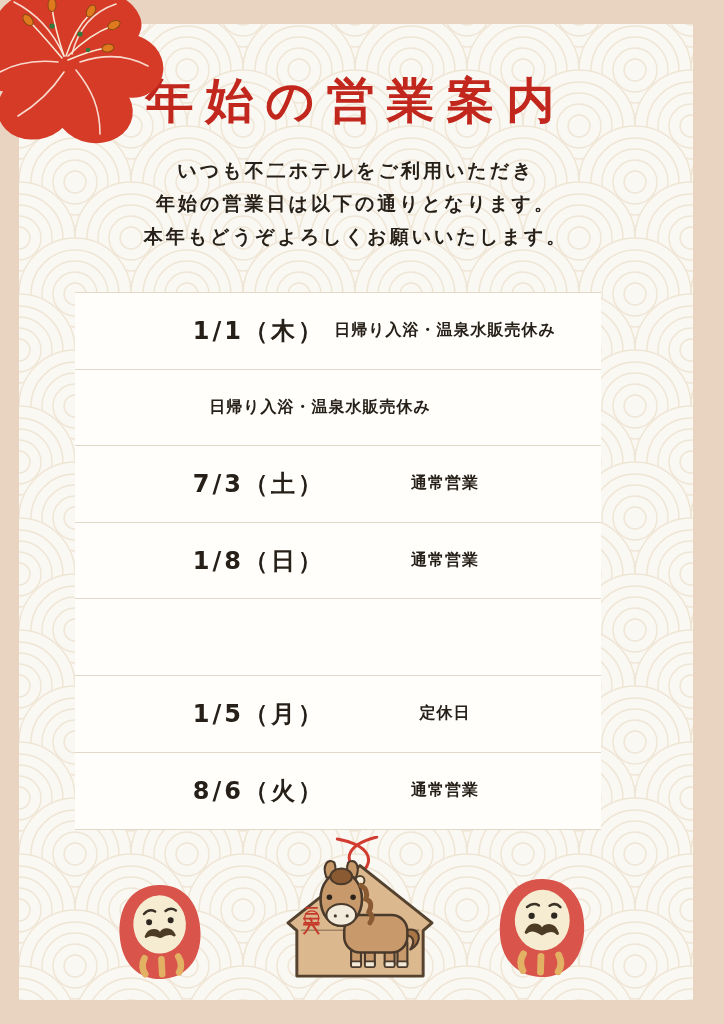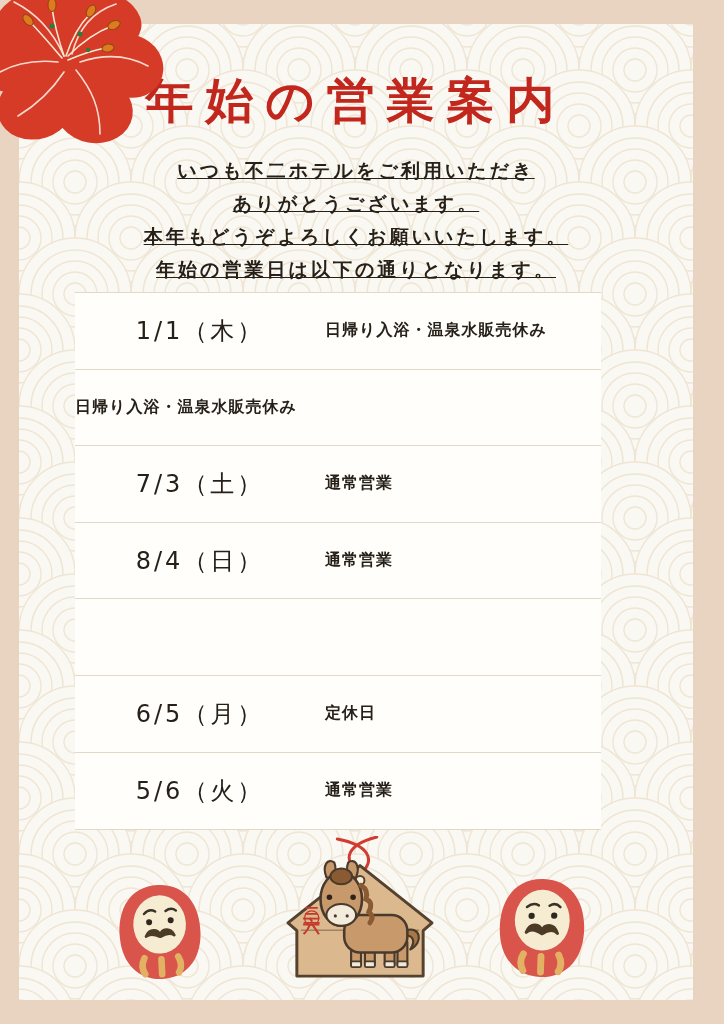--- a/index.html
+++ b/index.html
@@ -33,40 +33,40 @@
   .layer{position:absolute;z-index:1;}
 
   .title{
     left:0;right:0;top:48px;text-align:center;
     font-size:48px;font-weight:bold;letter-spacing:12px;
     color:var(--accent_red);line-height:1.2;white-space:nowrap;
   }
   .intro{
     left:0;right:0;top:130px;text-align:center;
     font-size:19px;font-weight:600;letter-spacing:3px;
-    line-height:33px;color:var(--ink);text-decoration:underline;
+    line-height:33px;color:var(--ink);
   }
   .schedule{
     left:56px;top:268px;width:526px;
     background:var(--card_white);
     border-top:1px solid var(--divider);
     border-bottom:1px solid var(--divider);
   }
   .row{
     display:flex;align-items:center;height:76.6px;
     border-bottom:1px solid var(--divider);
   }
   .row:last-child{border-bottom:none;}
   .cell-date{
-    width:250px;text-align:center;
-    font-size:24px;font-weight:400;letter-spacing:3px;color:var(--ink);
+    width:250px;text-align:right;
+    font-size:24px;font-weight:700;letter-spacing:3px;color:var(--ink);
     white-space:nowrap;
   }
   .cell-status{
-    flex:1;padding-right:36px;
+    flex:1;text-align:center;padding-right:36px;
     font-size:16px;font-weight:bold;letter-spacing:1px;color:var(--ink);
     white-space:nowrap;
   }
   .flower{position:absolute;left:-6px;top:-8px;width:176px;height:162px;z-index:3;}
   .daruma-left{left:94px;top:856px;width:94px;height:104px;}
   .daruma-right{left:474px;top:850px;width:98px;height:108px;}
   .ema-wrap{left:262px;top:812px;width:158px;height:148px;}
   .ema-wrap svg{position:absolute;left:0;top:0;width:100%;height:100%;}
   .ema-year{
     position:absolute;left:20px;top:58px;height:84px;
@@ -936,51 +936,50 @@
         <circle cx="784" cy="998" r="44" fill="none" stroke="#efe5d5" stroke-width="1.4"></circle>
         <circle cx="784" cy="998" r="33" fill="none" stroke="#efe5d5" stroke-width="1.4"></circle>
         <circle cx="784" cy="998" r="22" fill="none" stroke="#efe5d5" stroke-width="1.4"></circle>
         <circle cx="784" cy="998" r="11" fill="none" stroke="#efe5d5" stroke-width="1.4"></circle>
       </svg>
 
     <div class="layer title">年始の営業案内</div>
 
     <div class="layer intro">
       <div>いつも不二ホテルをご利用いただき</div>
-      <div>ありがとうございます。</div>
+      <div>年始の営業日は以下の通りとなります。</div>
       <div>本年もどうぞよろしくお願いいたします。</div>
-      <div>年始の営業日は以下の通りとなります。</div>
     </div>
 
     <div class="layer schedule">
       <div class="row">
         <div class="cell-date">1/1（木）</div>
         <div class="cell-status">日帰り入浴・温泉水販売休み</div>
       </div>
       <div class="row">
         <div class="cell-status">日帰り入浴・温泉水販売休み</div>
       </div>
       <div class="row">
         <div class="cell-date">7/3（土）</div>
         <div class="cell-status">通常営業</div>
       </div>
       <div class="row">
-        <div class="cell-date">8/4（日）</div>
+        <div class="cell-date">1/8（日）</div>
         <div class="cell-status">通常営業</div>
       </div>
       <div class="row">
         <div class="cell-date"></div>
         <div class="cell-status"></div>
       </div>
       <div class="row">
-        <div class="cell-date">6/5（月）</div>
+        <div class="cell-date">1/5（月）</div>
         <div class="cell-status">定休日</div>
       </div>
       <div class="row">
-        <div class="cell-date">5/6（火）</div>
+        <div class="cell-date">8/6（火）</div>
         <div class="cell-status">通常営業</div>
       </div>
     </div>
 
     <svg class="layer daruma-left" viewBox="0 0 100 110">
       <g transform="rotate(-3 50 55)">
         <path d="M50,5 C79,5 94,28 93,58 C92,89 73,105 50,105 C27,105 8,89 7,58 C6,28 21,5 50,5 Z" fill="#d9544b"></path>
         <ellipse cx="50" cy="47" rx="28" ry="31" fill="#f6ecd2"></ellipse>
         <path d="M34,35 q6,-6 12,-2" stroke="#3a3127" stroke-width="2.6" fill="none" stroke-linecap="round"></path>
         <path d="M57,33 q6,-4 11,0" stroke="#3a3127" stroke-width="2.6" fill="none" stroke-linecap="round"></path>

